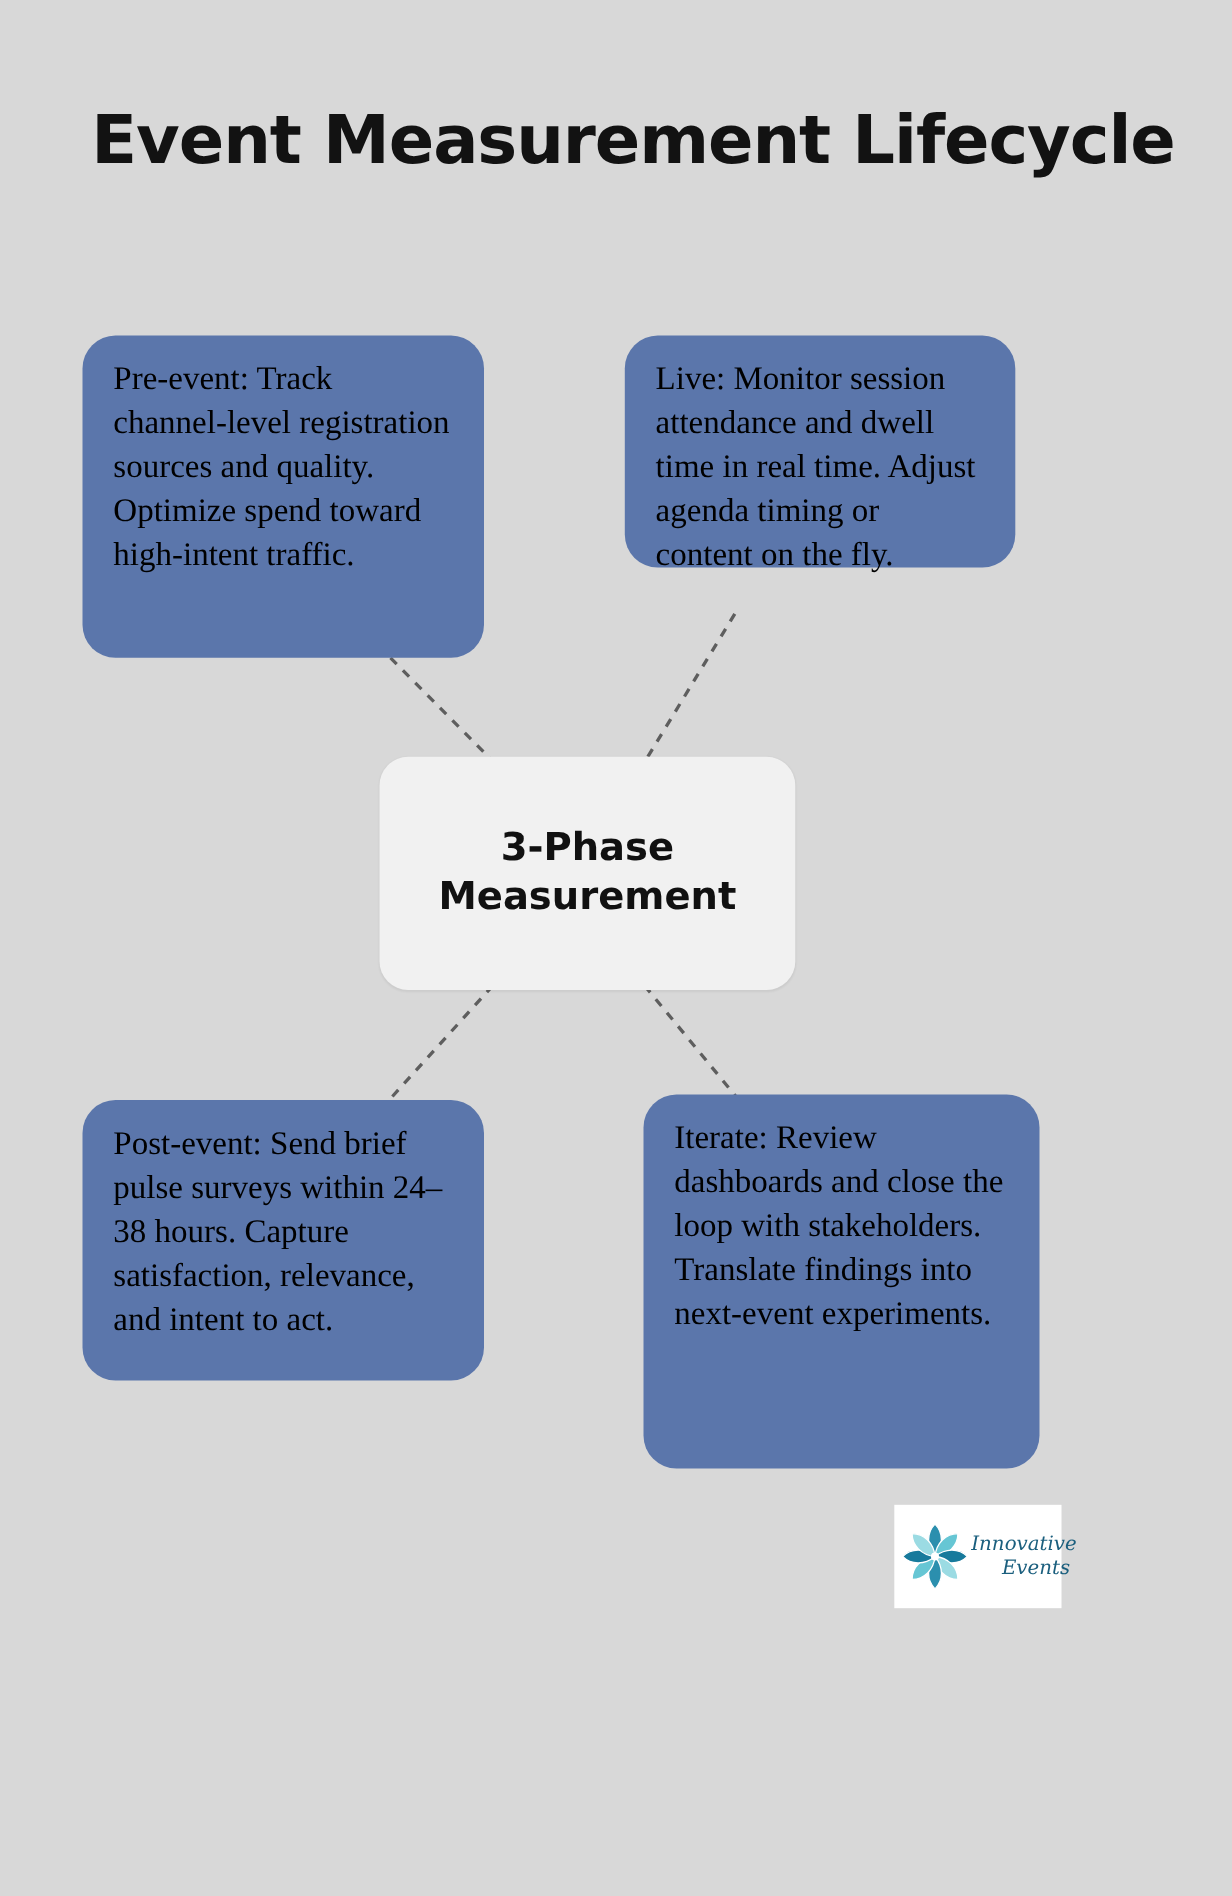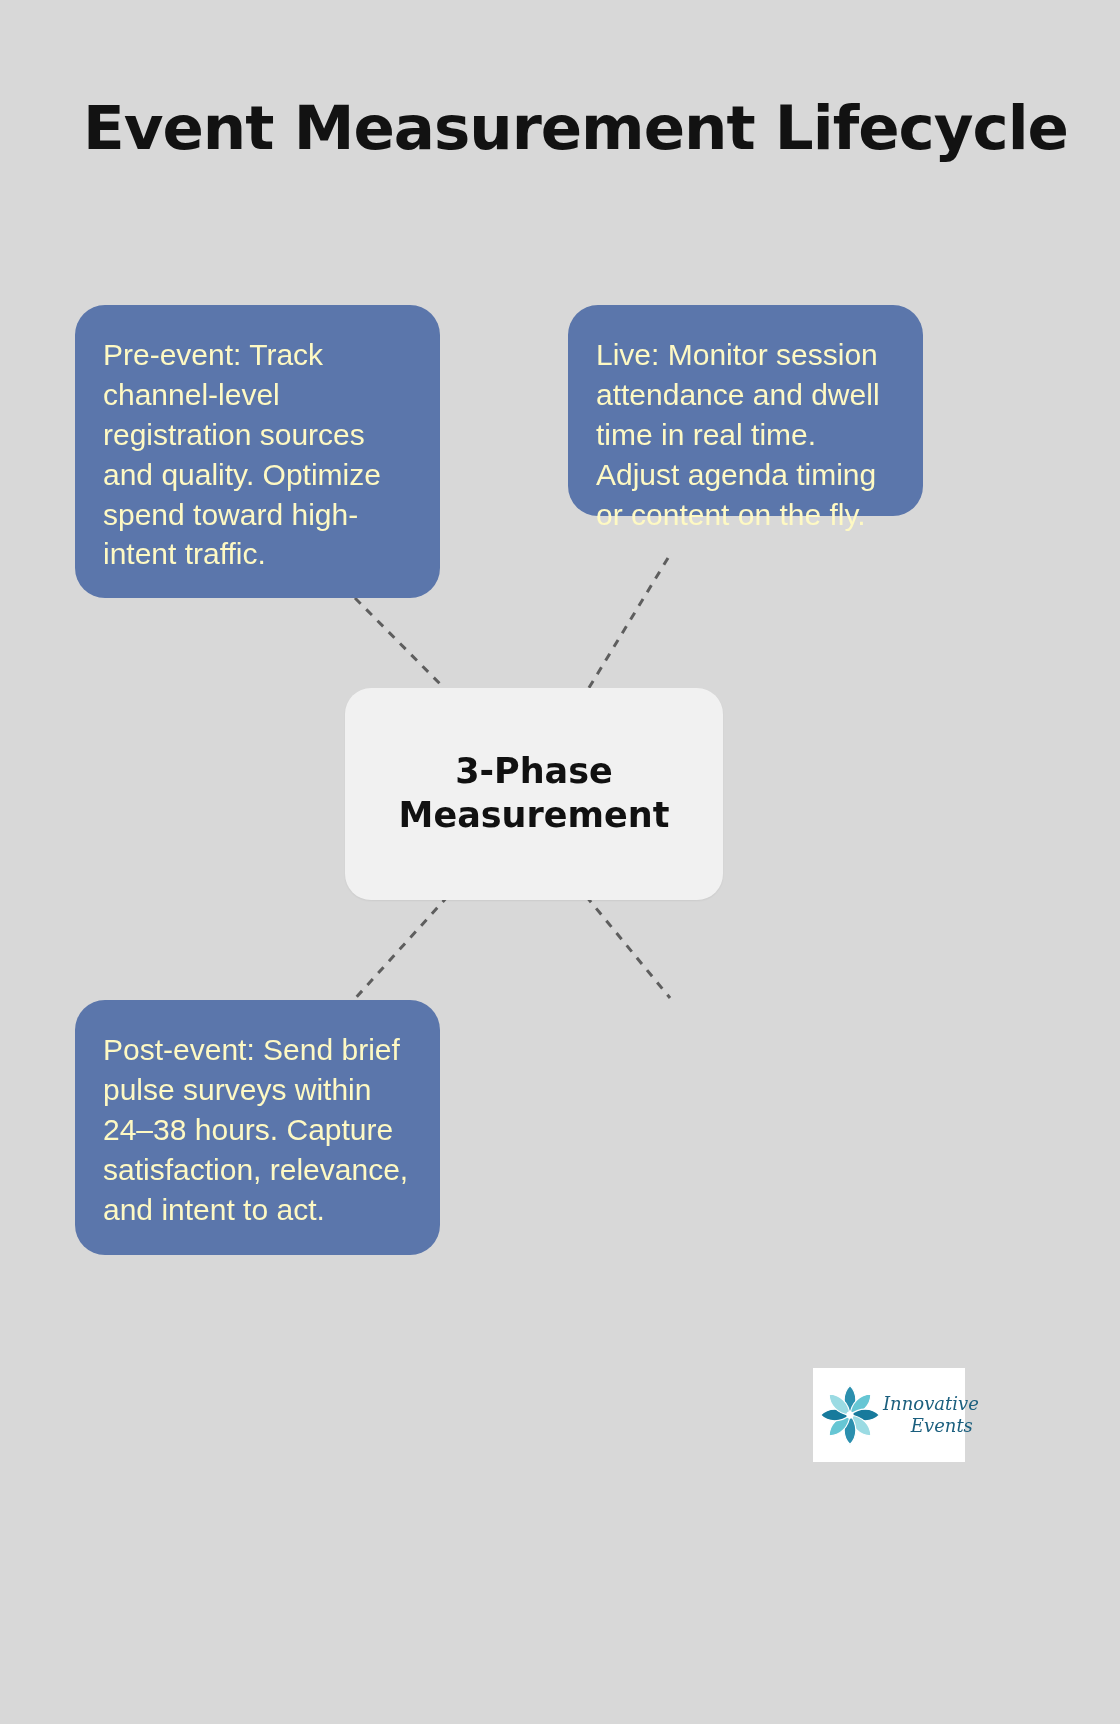--- a/index.html
+++ b/index.html
@@ -35,22 +35,23 @@
   }
   .connectors line {
     stroke: #5e5e5e;
     stroke-width: 3;
     stroke-dasharray: 8 8;
   }
   .card {
     position: absolute;
     background: #5b76ab;
     border-radius: 30px;
-    color: #fef9c3;
-    padding: 30px 28px;
+    color: #000000;
+    padding: 20px 28px;
+    font-family: Liberation Serif, serif;
   }
   .card p {
     font-size: 30px;
     line-height: 1.33;
     font-weight: 400;
   }
   .card-pre     { left: 75px;  top: 305px;  width: 365px; height: 293px; }
   .card-live    { left: 568px; top: 305px;  width: 355px; height: 211px; }
   .card-post    { left: 75px;  top: 1000px; width: 365px; height: 255px; }
   .card-iterate { left: 585px; top: 995px;  width: 360px; height: 340px; }
@@ -125,20 +126,23 @@
   </div>
 
   <div class="center-box">
     <p>3-Phase Measurement</p>
   </div>
 
   <div class="card card-post">
     <p>Post-event: Send brief pulse surveys within 24–38 hours. Capture satisfaction, relevance, and intent to act.</p>
   </div>
 
+  <div class="card card-iterate">
+    <p>Iterate: Review dashboards and close the loop with stakeholders. Translate findings into next-event experiments.</p>
+  </div>
 
   <div class="logo-box">
     <svg class="flower" width="62" height="78" viewBox="-40 -40 80 80" xmlns="http://www.w3.org/2000/svg">
       <g stroke="#ffffff" stroke-width="1.5">
         <path d="M0,0 C10,-12 10,-28 0,-38 C-10,-28 -10,-12 0,0" fill="#2b8fae" transform="rotate(0)"></path>
         <path d="M0,0 C10,-12 10,-28 0,-38 C-10,-28 -10,-12 0,0" fill="#66c6d4" transform="rotate(45)"></path>
         <path d="M0,0 C10,-12 10,-28 0,-38 C-10,-28 -10,-12 0,0" fill="#177a9c" transform="rotate(90)"></path>
         <path d="M0,0 C10,-12 10,-28 0,-38 C-10,-28 -10,-12 0,0" fill="#9bdbe3" transform="rotate(135)"></path>
         <path d="M0,0 C10,-12 10,-28 0,-38 C-10,-28 -10,-12 0,0" fill="#2b8fae" transform="rotate(180)"></path>
         <path d="M0,0 C10,-12 10,-28 0,-38 C-10,-28 -10,-12 0,0" fill="#66c6d4" transform="rotate(225)"></path>

